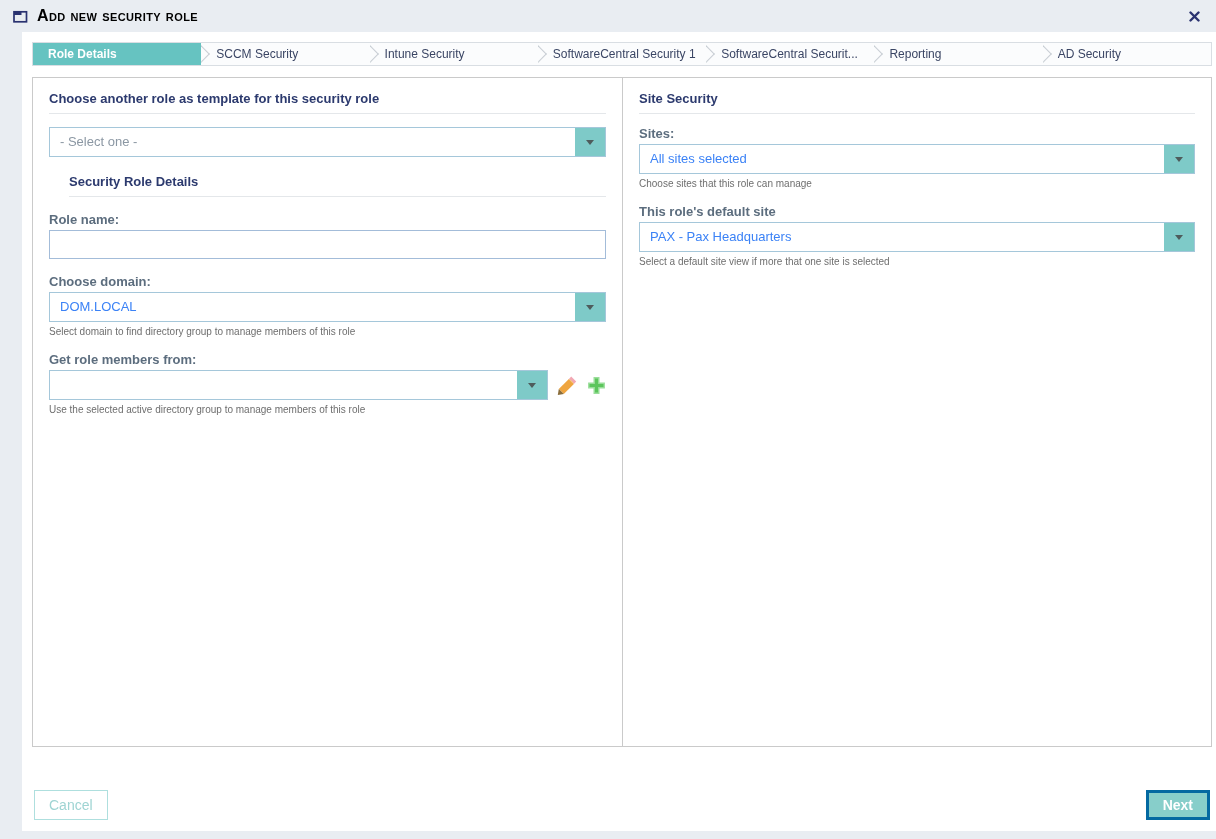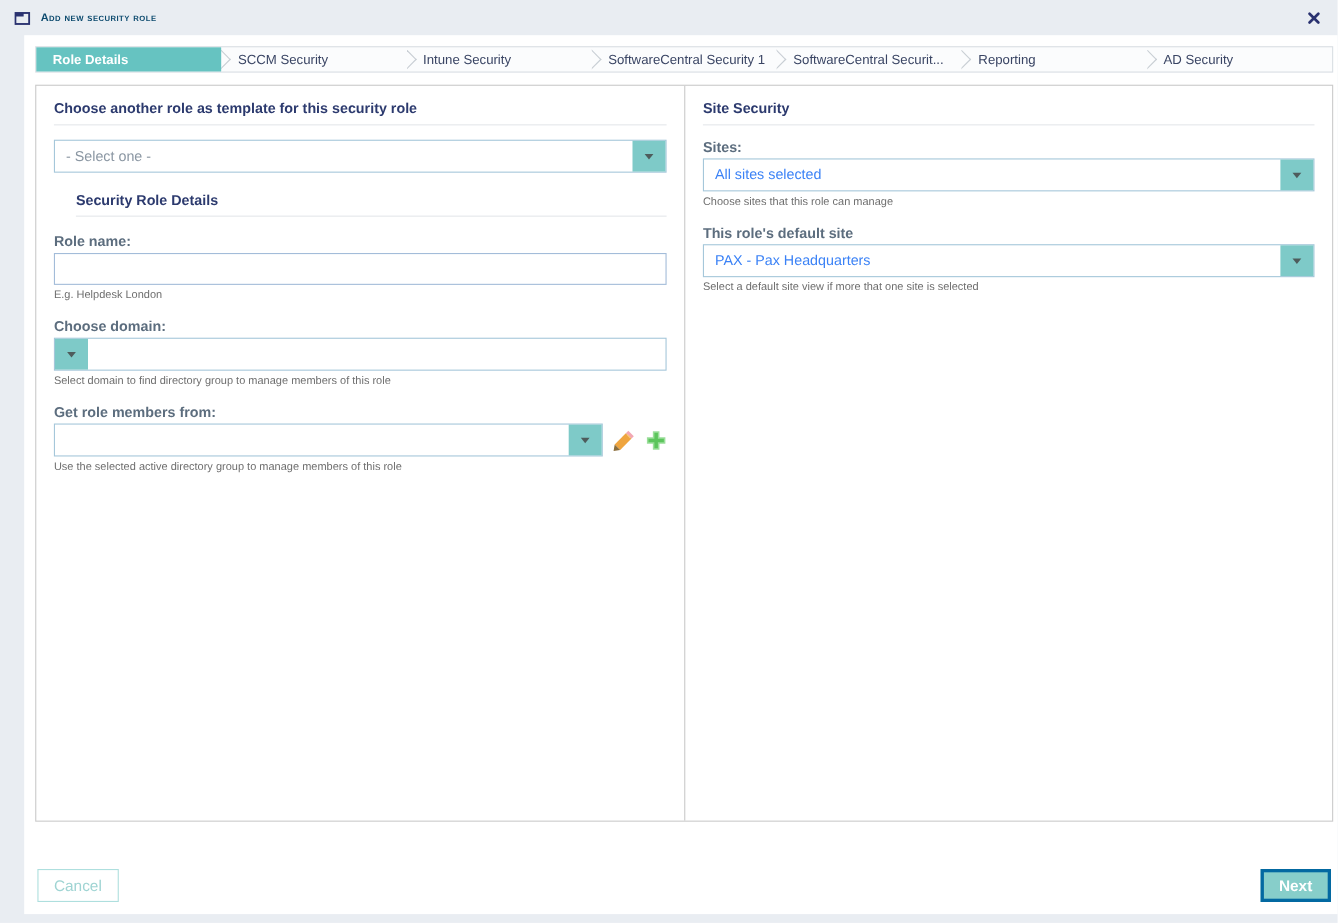--- a/index.html
+++ b/index.html
@@ -12,21 +12,21 @@
   }
 
   
   .titlebar {
     height:32px;
     display:flex; align-items:center;
     padding:0 14px 0 13px;
   }
   .win-icon { margin-right:9px; display:flex; align-items:center; }
   .page-title {
-    font-size:10px; font-weight:bold; color:#0c4a6e;
+    font-size:16px; font-weight:bold; color:#000000;
     font-variant:small-caps; letter-spacing:.4px;
   }
   .close-btn {
     margin-left:auto; cursor:pointer; display:flex; align-items:center;
     padding:2px;
   }
 
   
   .dialog {
     position:absolute; left:22px; top:32px;
@@ -224,24 +224,24 @@
         <span class="val placeholder">- Select one -</span>
         <span class="dd-btn">
             <span class="tri"></span>
           </span>
       </div>
 
       <div class="section-heading heading-gap">Security Role Details</div>
 
       <div class="field-label">Role name:</div>
       <input class="text-input" type="text" value="" style="">
-      <div class="hint">E.g. Helpdesk London</div>
 
       <div class="field-label">Choose domain:</div>
       <div class="select">
+        <span class="val">DOM.LOCAL</span>
         <span class="dd-btn">
             <span class="tri"></span>
           </span>
       </div>
       <div class="hint">Select domain to find directory group to manage members of this role</div>
 
       <div class="field-label">Get role members from:</div>
       <div class="members-row">
         <div class="select">
           <span class="val"></span>

